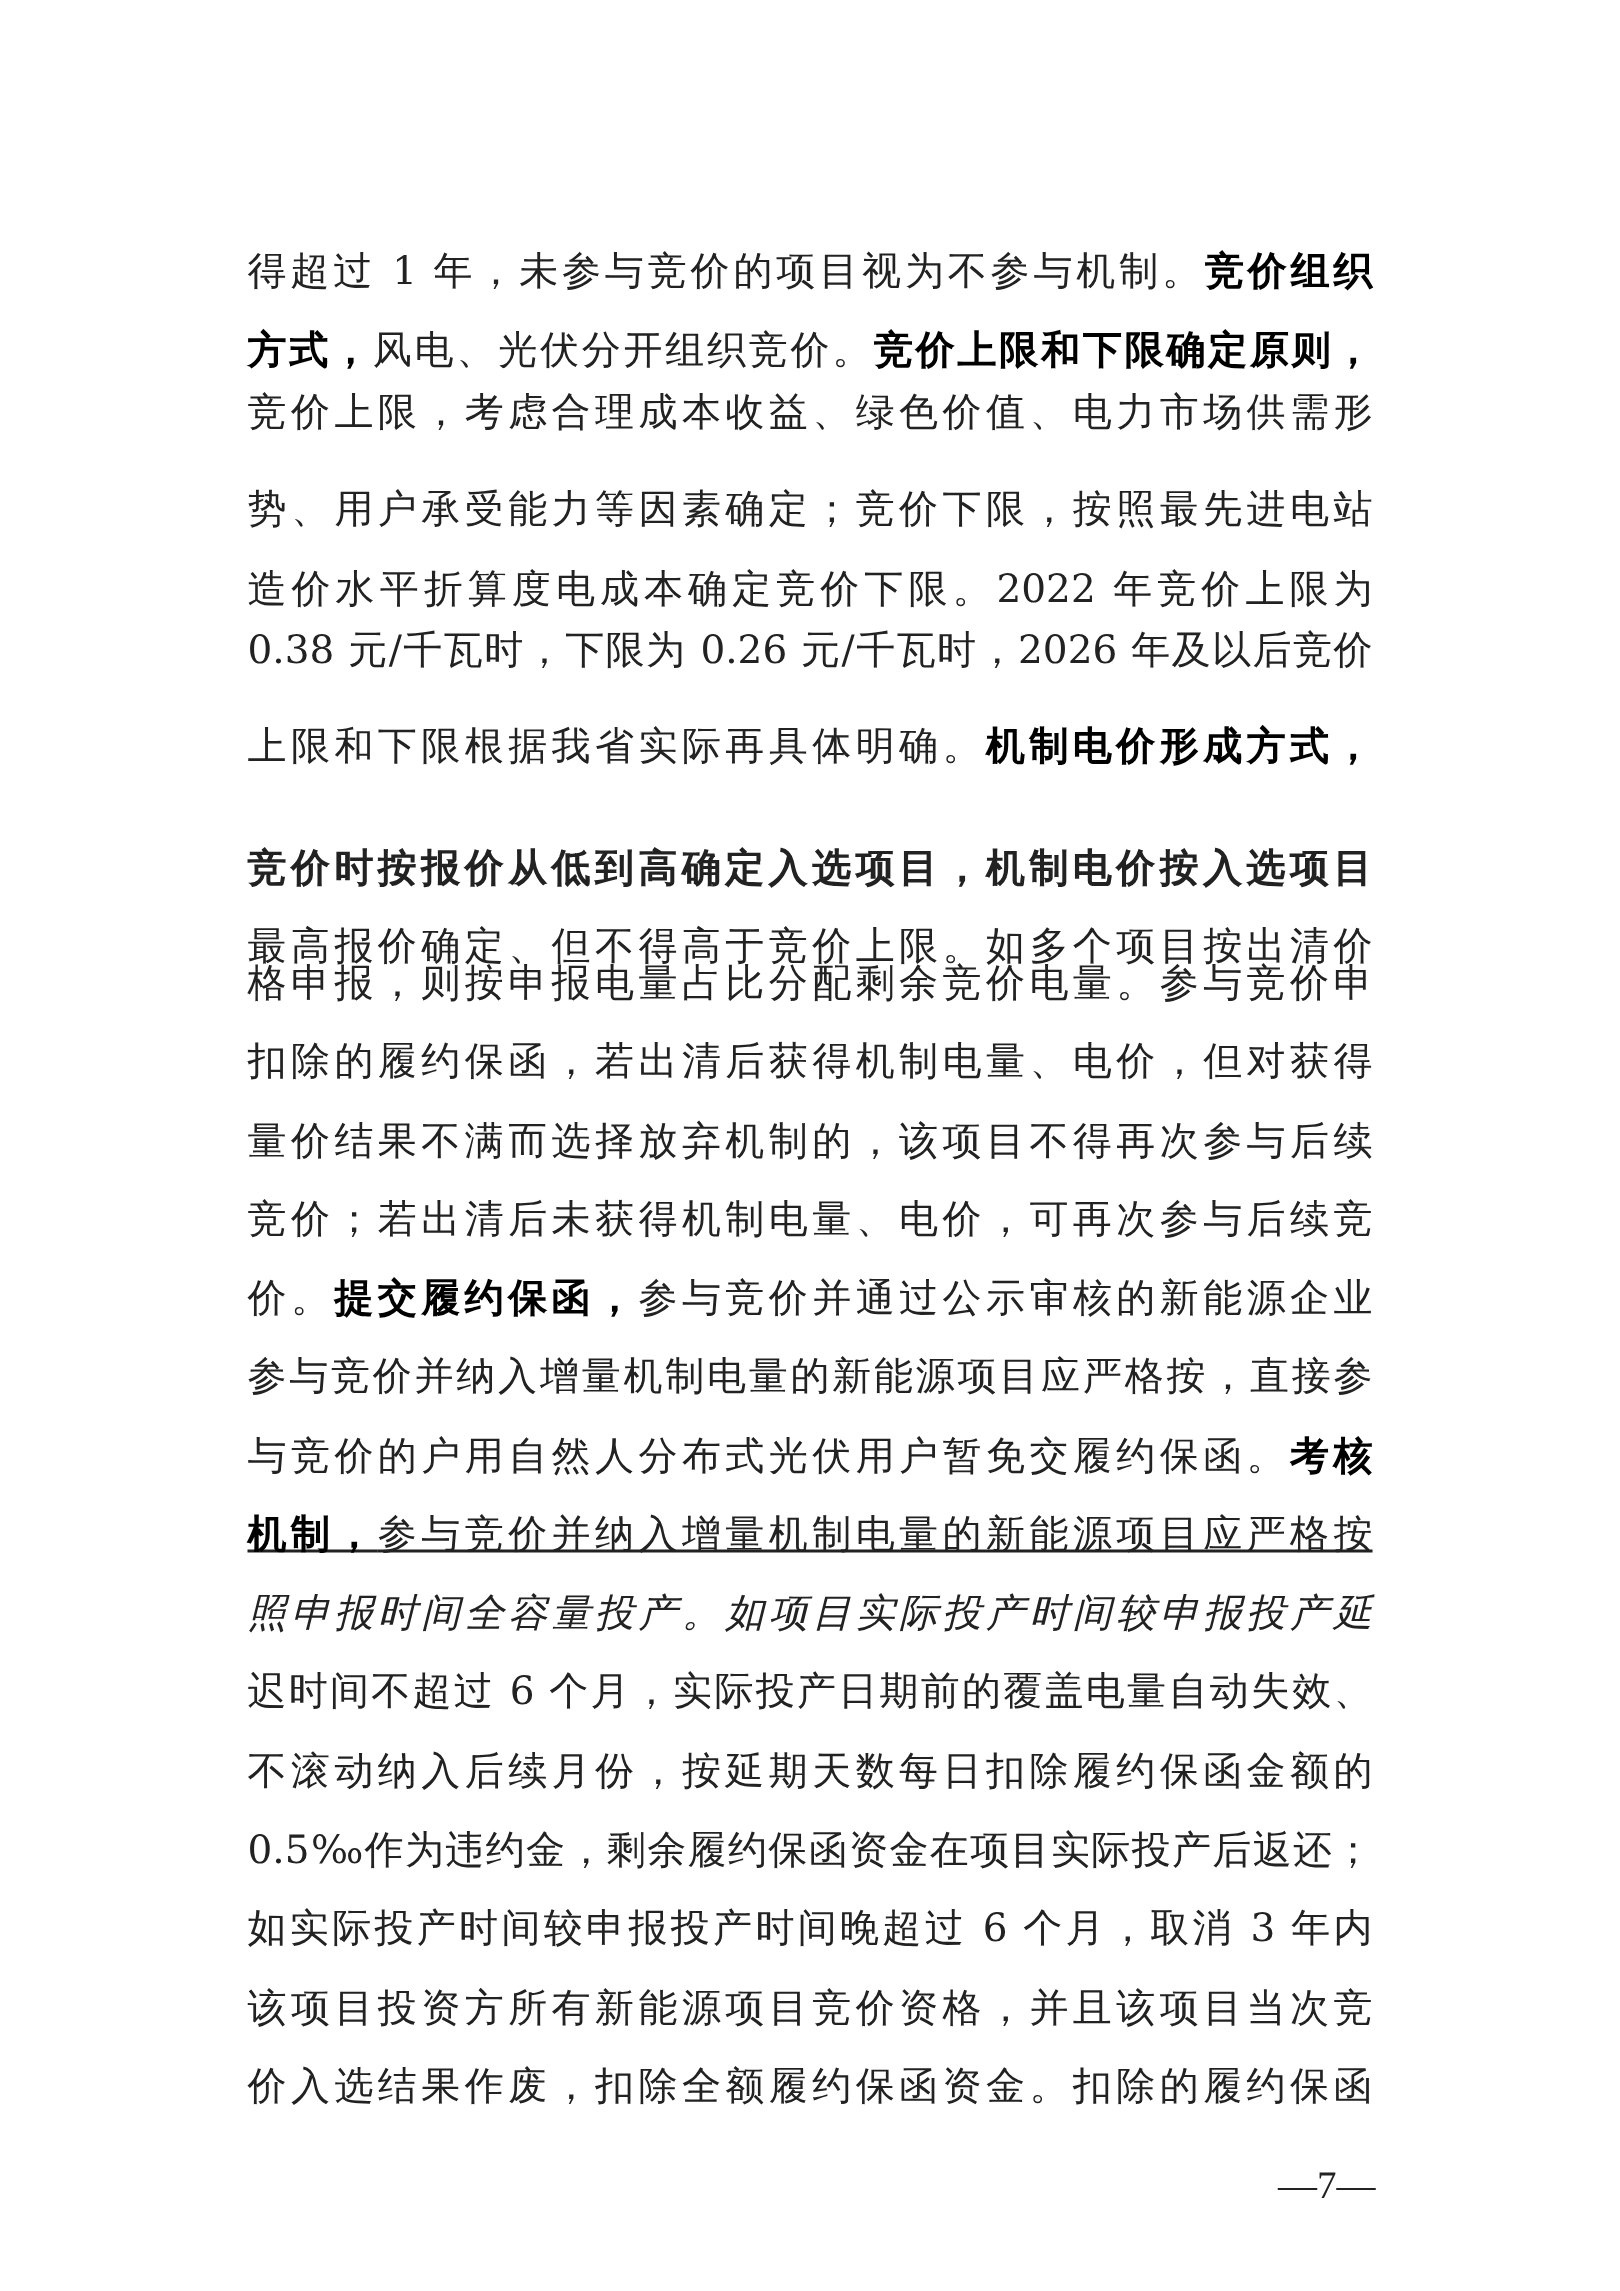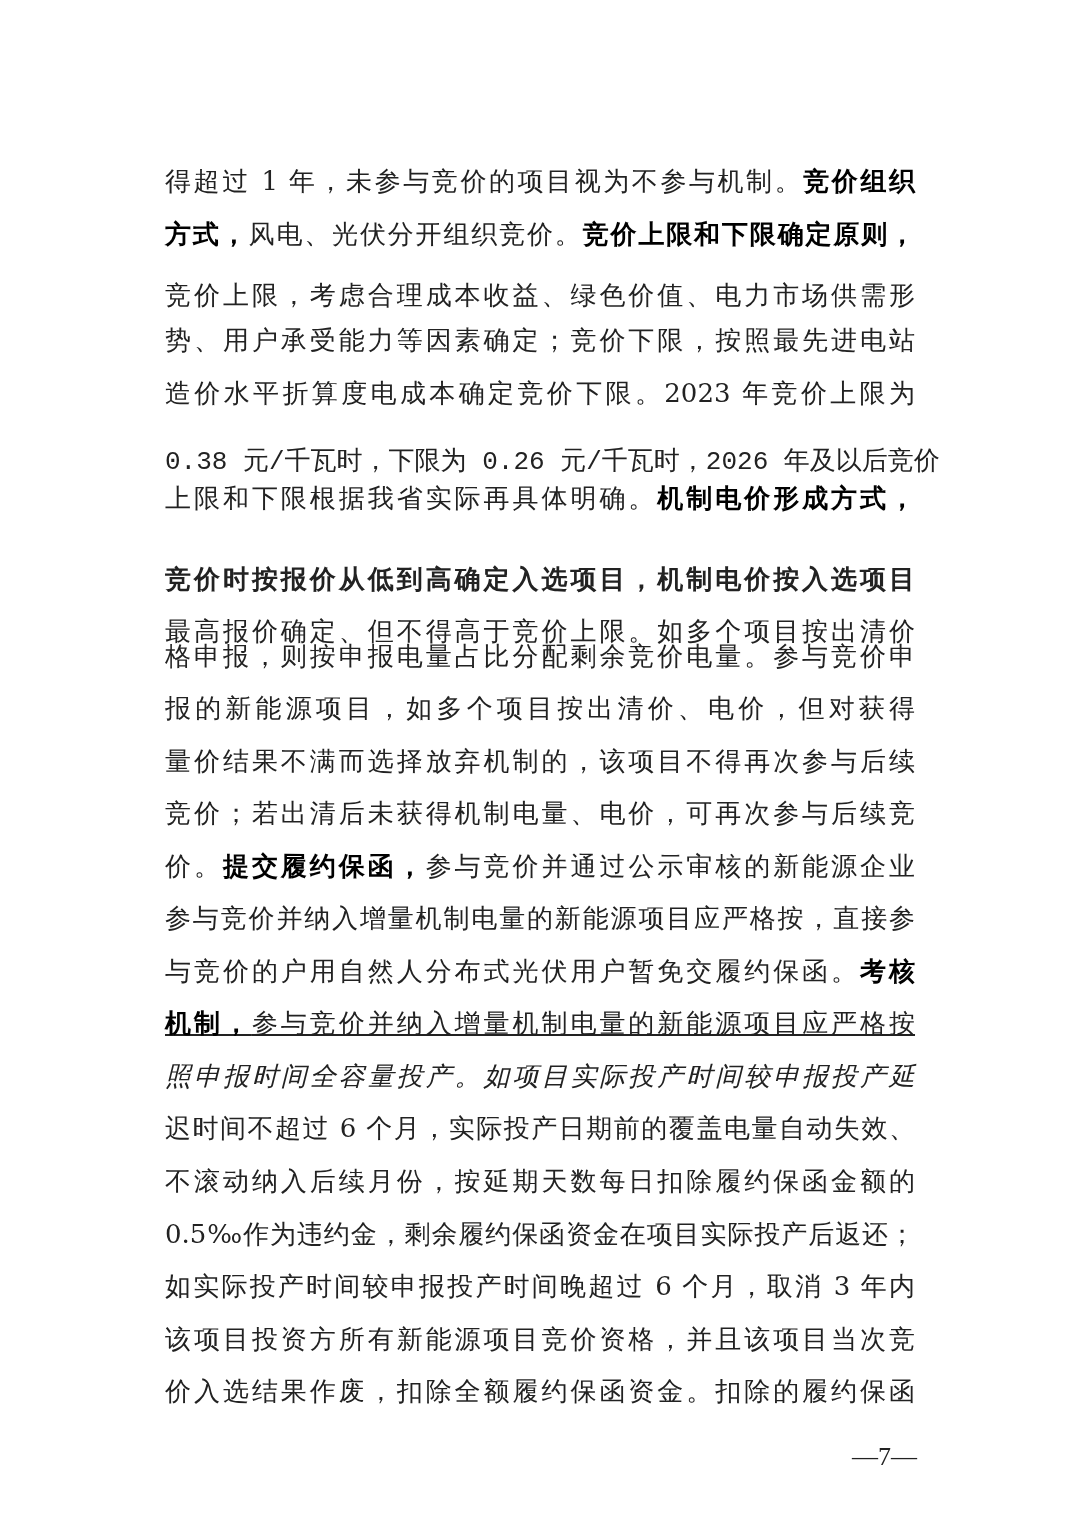--- a/index.html
+++ b/index.html
@@ -13,29 +13,29 @@
   .pagenum { position: absolute; right: 163px; top: 1418px; font-size: 26px; line-height: 40px;
              font-family: "Liberation Serif", "DejaVu Serif", serif; color: #222; }
 </style>
 </head>
 <body>
 
 <div class="page">
   <div id="body-text">
       <div class="line" style="top: 142px;"><span>得超过 1 年，未参与竞价的项目视为不参与机制。</span><b>竞价组织</b></div>
       <div class="line" style="top: 195px;"><b>方式，</b><span>风电、光伏分开组织竞价。</span><b>竞价上限和下限确定原则，</b></div>
-      <div class="line" style="top: 256px;"><span>竞价上限，考虑合理成本收益、绿色价值、电力市场供需形</span></div>
+      <div class="line" style="top: 236px;"><span>竞价上限，考虑合理成本收益、绿色价值、电力市场供需形</span></div>
       <div class="line" style="top: 301px;"><span>势、用户承受能力等因素确定；竞价下限，按照最先进电站</span></div>
-      <div class="line" style="top: 354px;"><span>造价水平折算度电成本确定竞价下限。2023 年竞价上限为</span></div>
-      <div class="line" style="top: 423px; font-family: Liberation Mono, monospace;"><span>0.38 元/千瓦时，下限为 0.26 元/千瓦时，2026 年及以后竞价</span></div>
+      <div class="line" style="top: 354px;"><span>造价水平折算度电成本确定竞价下限。2022 年竞价上限为</span></div>
+      <div class="line" style="top: 395px;"><span>0.38 元/千瓦时，下限为 0.26 元/千瓦时，2026 年及以后竞价</span></div>
       <div class="line" style="top: 459px;"><span>上限和下限根据我省实际再具体明确。</span><b>机制电价形成方式，</b></div>
       <div class="line" style="top: 540px; font-weight: bold;"><span>竞价时按报价从低到高确定入选项目，机制电价按入选项目</span></div>
       <div class="line" style="top: 592px;"><span>最高报价确定、但不得高于竞价上限。如多个项目按出清价</span></div>
       <div class="line" style="top: 617px;"><span>格申报，则按申报电量占比分配剩余竞价电量。参与竞价申</span></div>
-      <div class="line" style="top: 669px;"><span>报的新能源项目，如多个项目按出清价、电价，但对获得</span></div>
+      <div class="line" style="top: 669px;"><span>扣除的履约保函，若出清后获得机制电量、电价，但对获得</span></div>
       <div class="line" style="top: 722px;"><span>量价结果不满而选择放弃机制的，该项目不得再次参与后续</span></div>
       <div class="line" style="top: 774px;"><span>竞价；若出清后未获得机制电量、电价，可再次参与后续竞</span></div>
       <div class="line" style="top: 827px;"><span>价。</span><b>提交履约保函，</b><span>参与竞价并通过公示审核的新能源企业</span></div>
       <div class="line" style="top: 879px;"><span>参与竞价并纳入增量机制电量的新能源项目应严格按，直接参</span></div>
       <div class="line" style="top: 932px;"><span>与竞价的户用自然人分布式光伏用户暂免交履约保函。</span><b>考核</b></div>
       <div class="line" style="top: 984px; text-decoration: underline;"><b>机制，</b><span>参与竞价并纳入增量机制电量的新能源项目应严格按</span></div>
       <div class="line" style="top: 1037px; font-style: italic;"><span>照申报时间全容量投产。如项目实际投产时间较申报投产延</span></div>
       <div class="line" style="top: 1089px;"><span>迟时间不超过 6 个月，实际投产日期前的覆盖电量自动失效、</span></div>
       <div class="line" style="top: 1142px;"><span>不滚动纳入后续月份，按延期天数每日扣除履约保函金额的</span></div>
       <div class="line" style="top: 1195px;"><span>0.5‰作为违约金，剩余履约保函资金在项目实际投产后返还；</span></div>

